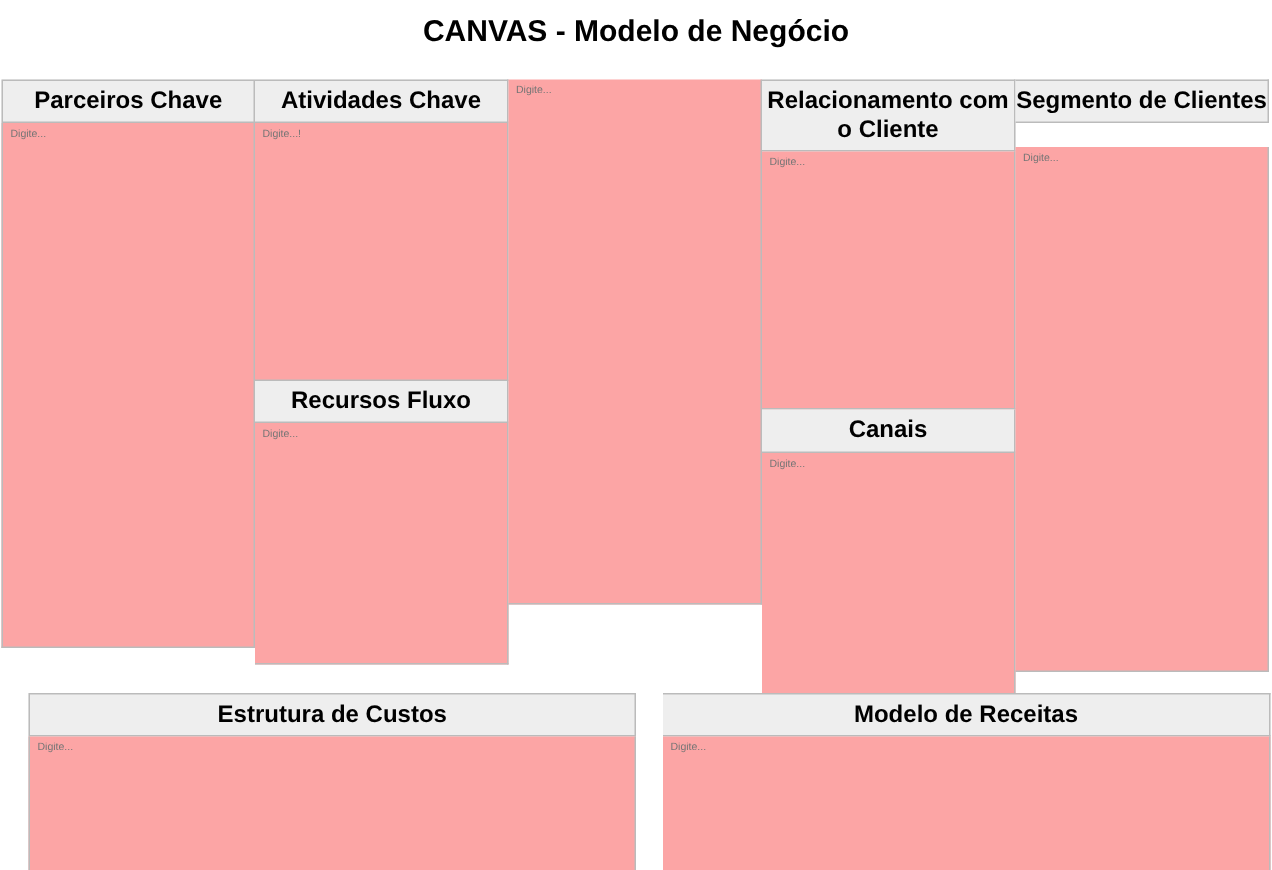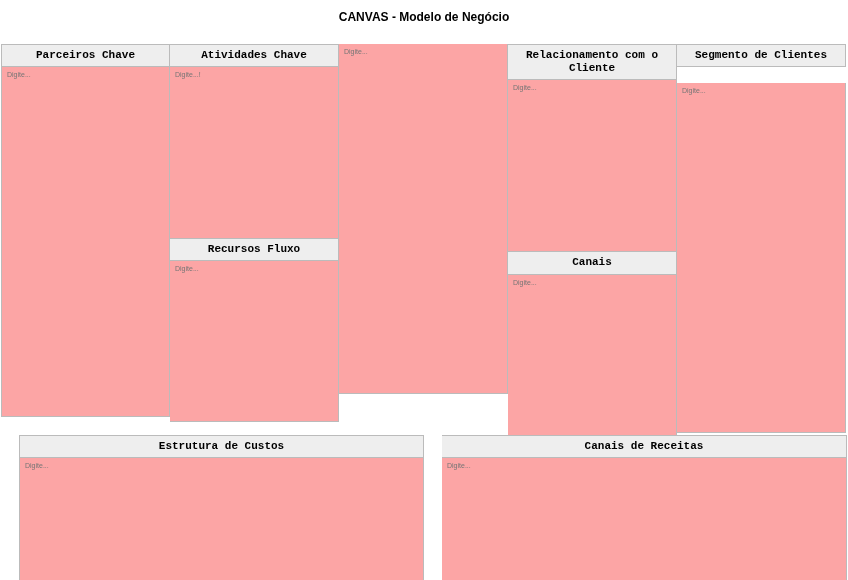--- a/index.html
+++ b/index.html
@@ -8,43 +8,42 @@
     padding: 0;
     font-family: Arial, Helvetica, sans-serif;
     background: #ffffff;
     width: 848px;
     height: 580px;
     overflow: hidden;
   }
   .page-title {
     text-align: center;
     font-weight: bold;
-    font-size: 12px;
+    font-size: 20px;
     padding: 10px 0 20px 0;
     color: #000;
   }
   .canvas-top {
     display: flex;
     width: 846px;
     margin-left: 1px;
   }
   .col {
     display: flex;
     flex-direction: column;
   }
   .header-cell {
     background: #eeeeee;
     border: 1px solid #bbbbbb;
     text-align: center;
     font-weight: bold;
-    font-size: 11px;
+    font-size: 16px;
     padding: 4px 0;
     color: #000;
     line-height: 1.2;
-    font-family: Liberation Mono, monospace;
   }
   .text-cell {
     background: #fca5a5;
     border: 1px solid #bbbbbb;
     border-top: none;
     padding: 4px 5px;
     font-size: 7px;
     color: #666;
   }
   .text-cell textarea {
@@ -136,19 +135,19 @@
 <div class="canvas-bottom">
 
   <div class="col wb">
     <div class="header-cell">Estrutura de Custos</div>
     <div class="text-cell bottom-body">
       <textarea placeholder="Digite..." style=""></textarea>
     </div>
   </div>
 
   <div class="col wb">
-    <div class="header-cell">Canais de Receitas</div>
+    <div class="header-cell">Modelo de Receitas</div>
     <div class="text-cell bottom-body">
       <textarea placeholder="Digite..." style=""></textarea>
     </div>
   </div>
 
 </div>
 
 </body></html>

